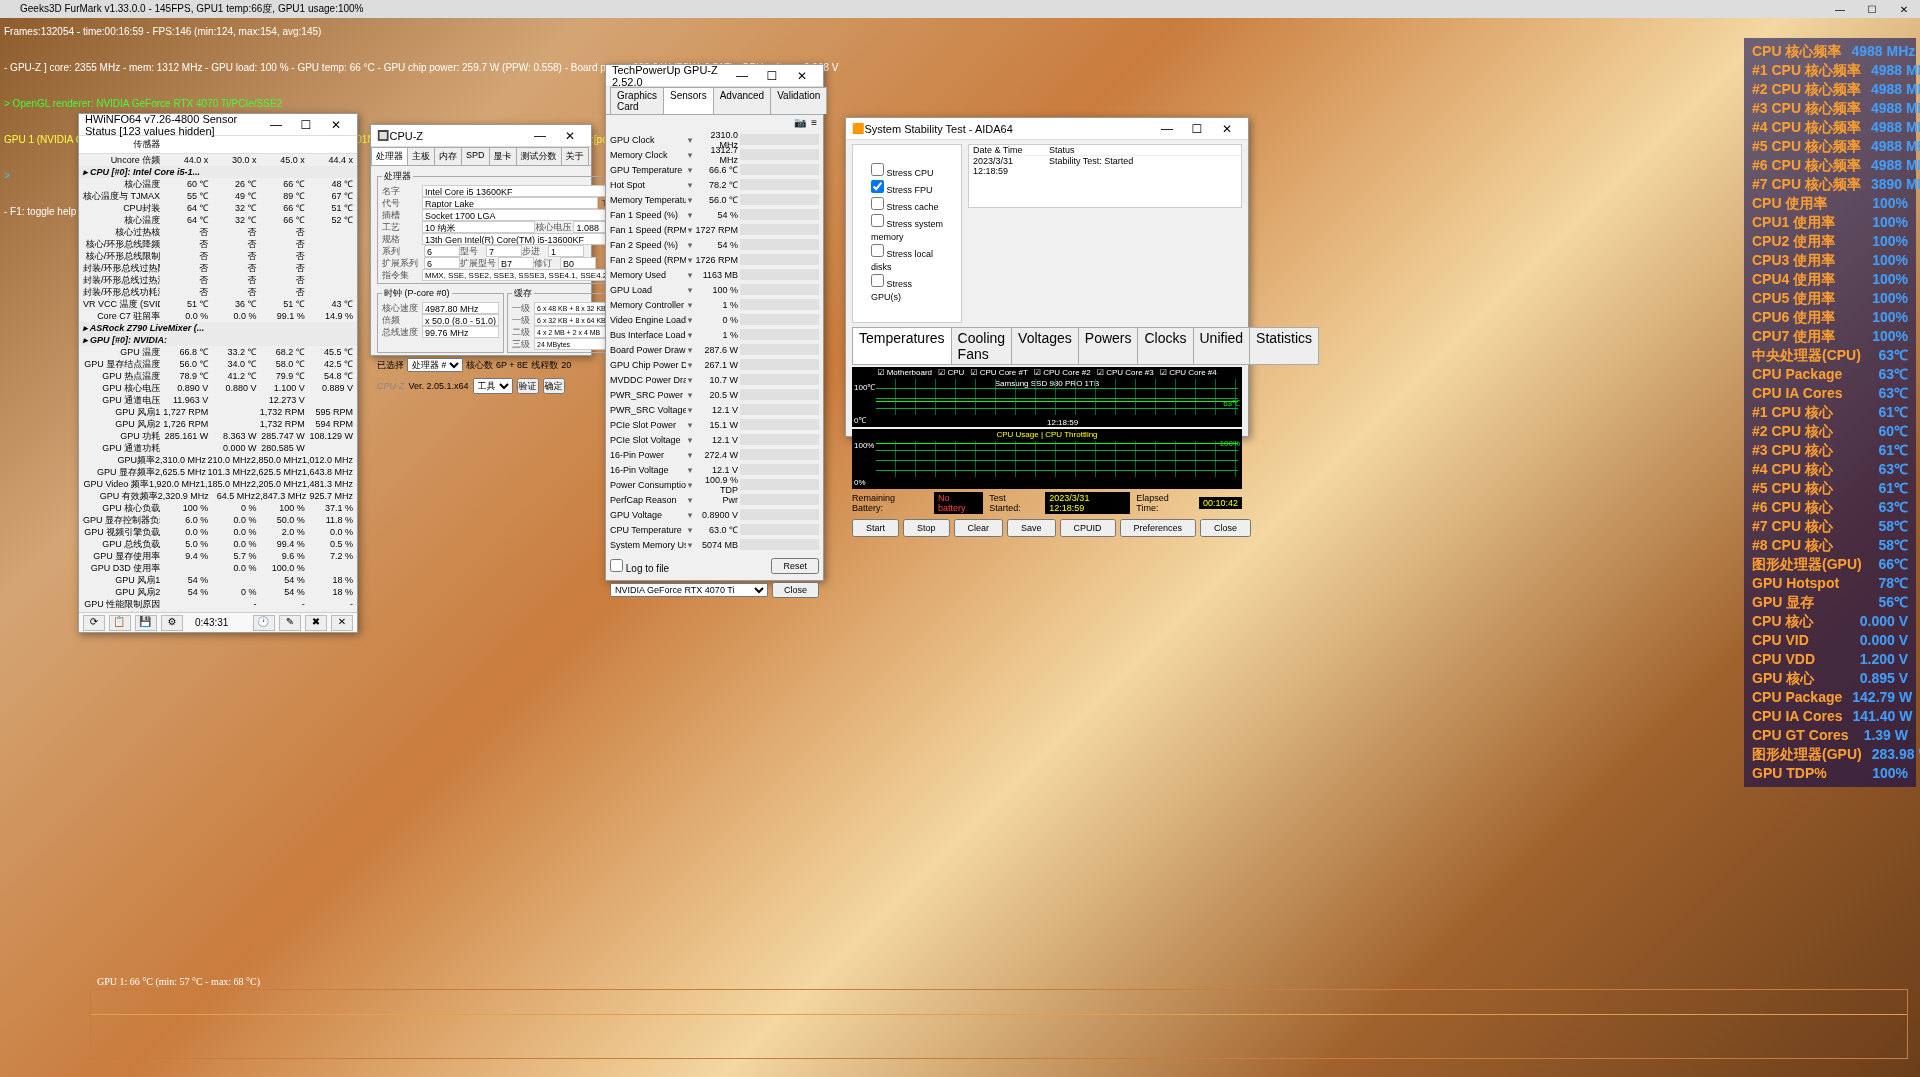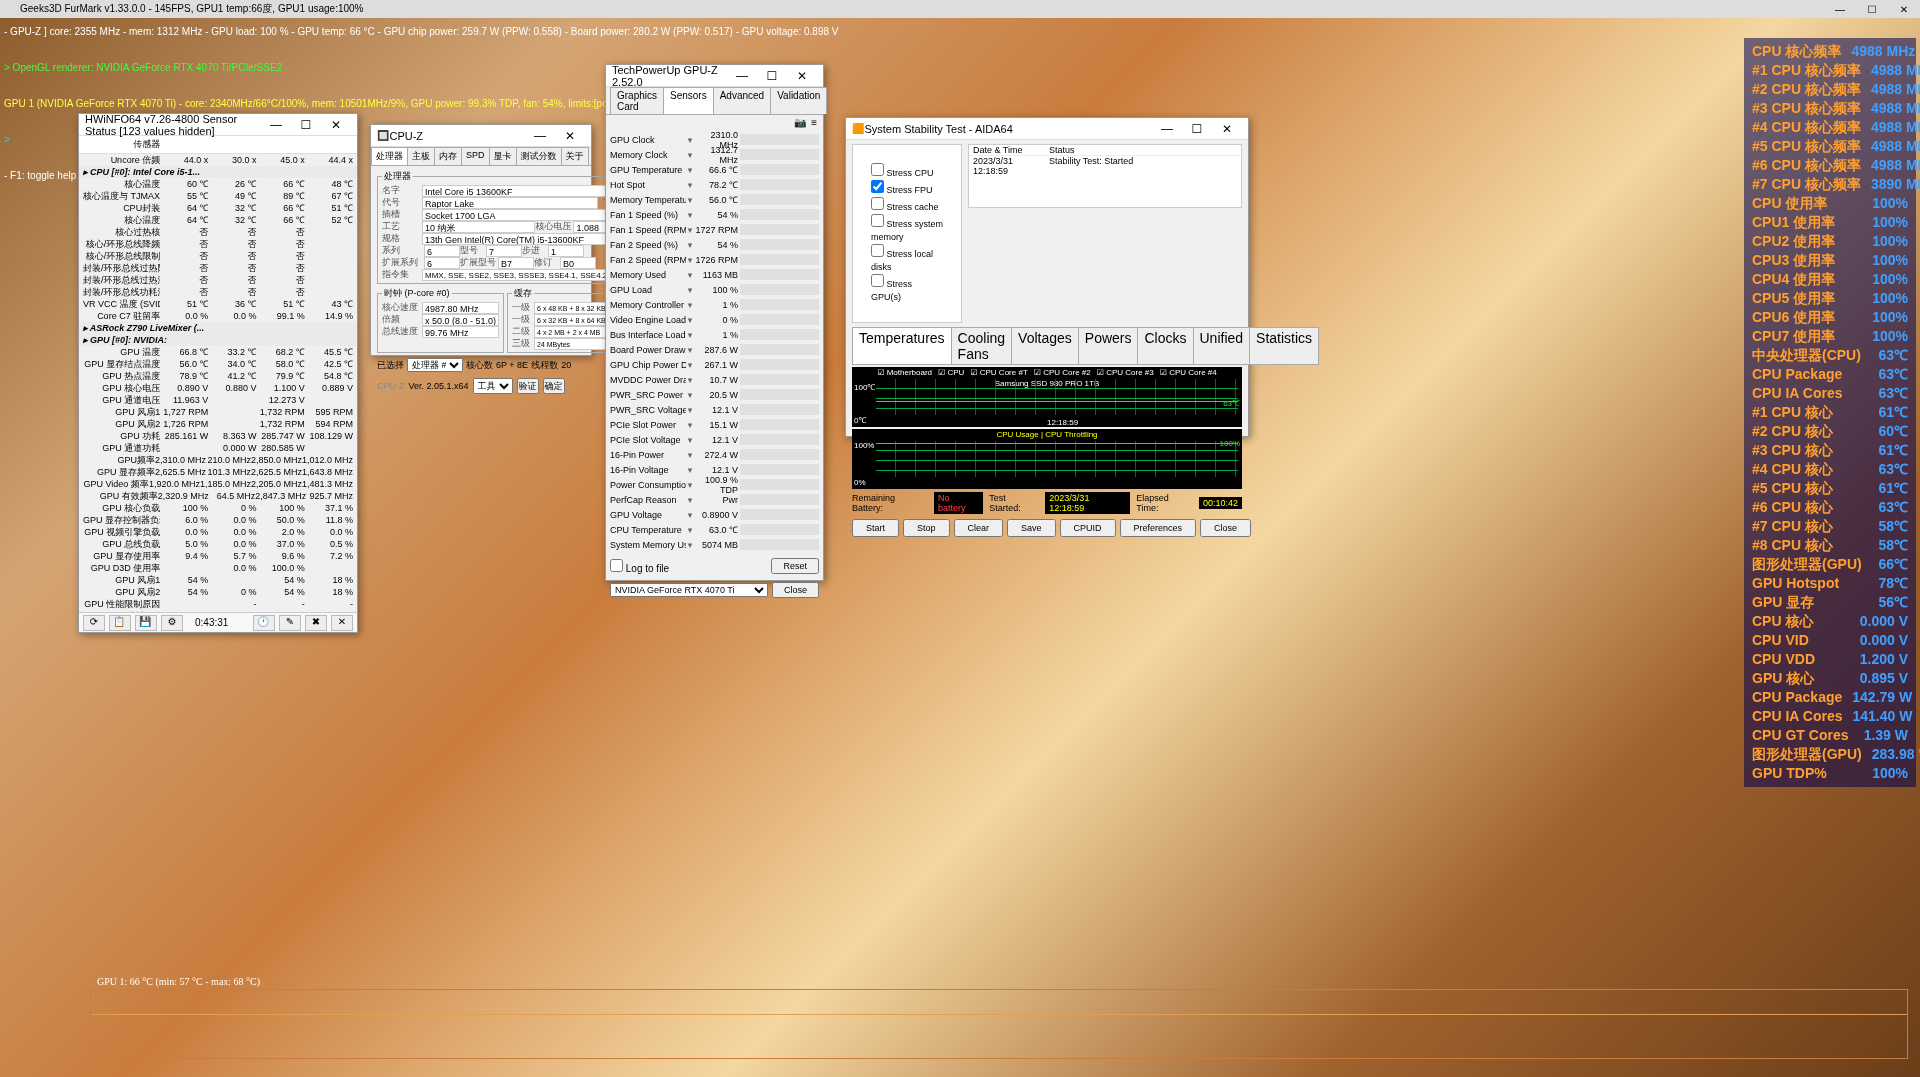--- a/index.html
+++ b/index.html
@@ -29,21 +29,21 @@
 #hwinfo .tb .btn { width:22px; height:16px; border:1px solid #bbb; background:#eee; font-size:10px; text-align:center; }
 
 #cpuz { left: 370px; top: 124px; width: 222px; height: 232px; }
 #cpuz .tabs { display: flex; font-size: 9px; border-bottom: 1px solid #aaa; }
 #cpuz .tab { padding: 2px 4px; border: 1px solid #aaa; border-bottom: none; background:#eee; margin-right:-1px; cursor:pointer;}
 #cpuz .tab.active { background:#fff; }
 #cpuz .panel { padding: 4px 6px; font-size: 9px; }
 #cpuz fieldset { border: 1px solid #aaa; margin-bottom: 3px; padding: 2px 4px; }
 #cpuz legend { font-size: 9px; padding: 0 2px; }
 #cpuz .kv { display:flex; line-height:12px; }
-#cpuz .kv .k { width: 40px; color:#555;font-family:Liberation Mono, monospace; }
+#cpuz .kv .k { width: 40px; color:#555; }
 #cpuz .kv .v { flex:1; border:1px solid #ccc; background:#fff; padding:0 2px; height:12px; white-space:nowrap; overflow:hidden; }
 #cpuz .kv .v2 { width:36px; border:1px solid #ccc; background:#fff; padding:0 2px; height:12px; margin-left:2px;}
 #cpuz .footer { display:flex; gap:4px; padding:2px 6px; font-size:9px; align-items:center; }
 #cpuz .footer select,#cpuz .footer button{ font-size:9px; height:16px; }
 
 #gpuz { left: 605px; top: 64px; width: 219px; height: 517px; }
 #gpuz .tabs { display:flex; font-size:10px; border-bottom:1px solid #aaa; padding-left:4px; }
 #gpuz .tab { padding:2px 6px; border:1px solid #aaa; border-bottom:none; background:#eee; margin-right:-1px; cursor:pointer; }
 #gpuz .tab.active { background:#fff; }
 #gpuz .sensors { padding:2px 4px; font-size:9px; }
@@ -101,20 +101,21 @@
 <div class="topbar">
   <span>Geeks3D FurMark v1.33.0.0 - 145FPS, GPU1 temp:66度, GPU1 usage:100%</span>
   <div class="ctrls">
     <span>—</span>
     <span>☐</span>
     <span>✕</span>
   </div>
 </div>
 
 <div class="furmark-overlay">
+  <div class="fm-line fm-white">Frames:132054 - time:00:16:59 - FPS:146 (min:124, max:154, avg:145)</div>
   <div class="fm-line fm-white">- GPU-Z ] core: 2355 MHz - mem: 1312 MHz - GPU load: 100 % - GPU temp: 66 °C - GPU chip power: 259.7 W (PPW: 0.558) - Board power: 280.2 W (PPW: 0.517) - GPU voltage: 0.898 V</div>
   <div class="fm-line fm-green">&gt; OpenGL renderer: NVIDIA GeForce RTX 4070 Ti/PCIe/SSE2</div>
   <div class="fm-line fm-yellow">GPU 1 (NVIDIA GeForce RTX 4070 Ti) - core: 2340MHz/66°C/100%, mem: 10501MHz/9%, GPU power: 99.3% TDP, fan: 54%, limits:[power:1, temp:0, volt:0, OV:0]</div>
   <div class="fm-line fm-blue">&gt;</div>
   <div class="fm-line fm-white">- F1: toggle help</div>
 </div>
 
 <div id="hwinfo" class="win">
   <div class="titlebar">
     <span class="title">HWiNFO64 v7.26-4800 Sensor Status [123 values hidden]</span>
@@ -333,21 +334,21 @@
         <span class="lbl">GPU 视频引擎负载</span>
         <span>0.0 %</span>
         <span>0.0 %</span>
         <span>2.0 %</span>
         <span>0.0 %</span>
       </div>
       <div class="row">
         <span class="lbl">GPU 总线负载</span>
         <span>5.0 %</span>
         <span>0.0 %</span>
-        <span>37.0 %</span>
+        <span>99.4 %</span>
         <span>0.5 %</span>
       </div>
       <div class="row">
         <span class="lbl">GPU 显存使用率</span>
         <span>9.4 %</span>
         <span>5.7 %</span>
         <span>9.6 %</span>
         <span>7.2 %</span>
       </div>
       <div class="row">

